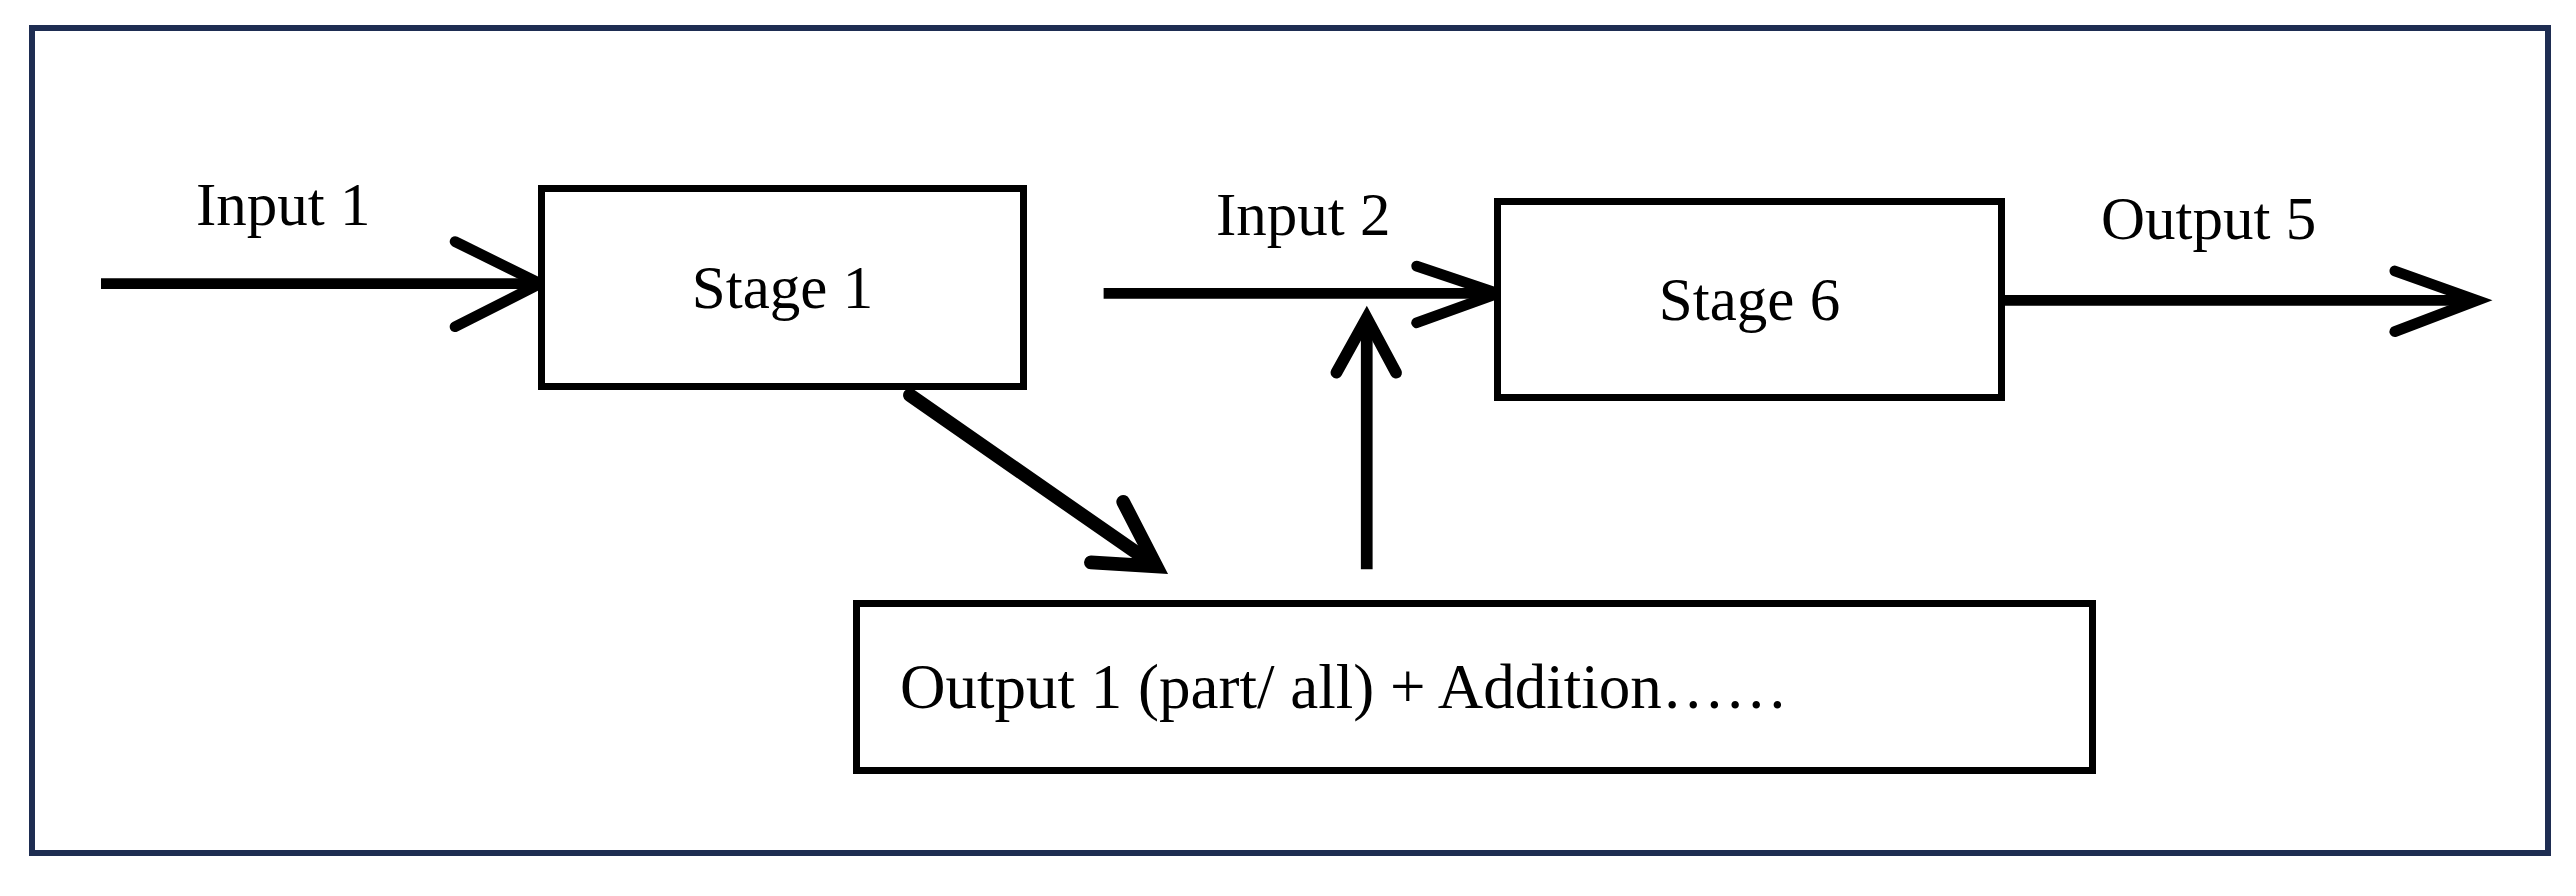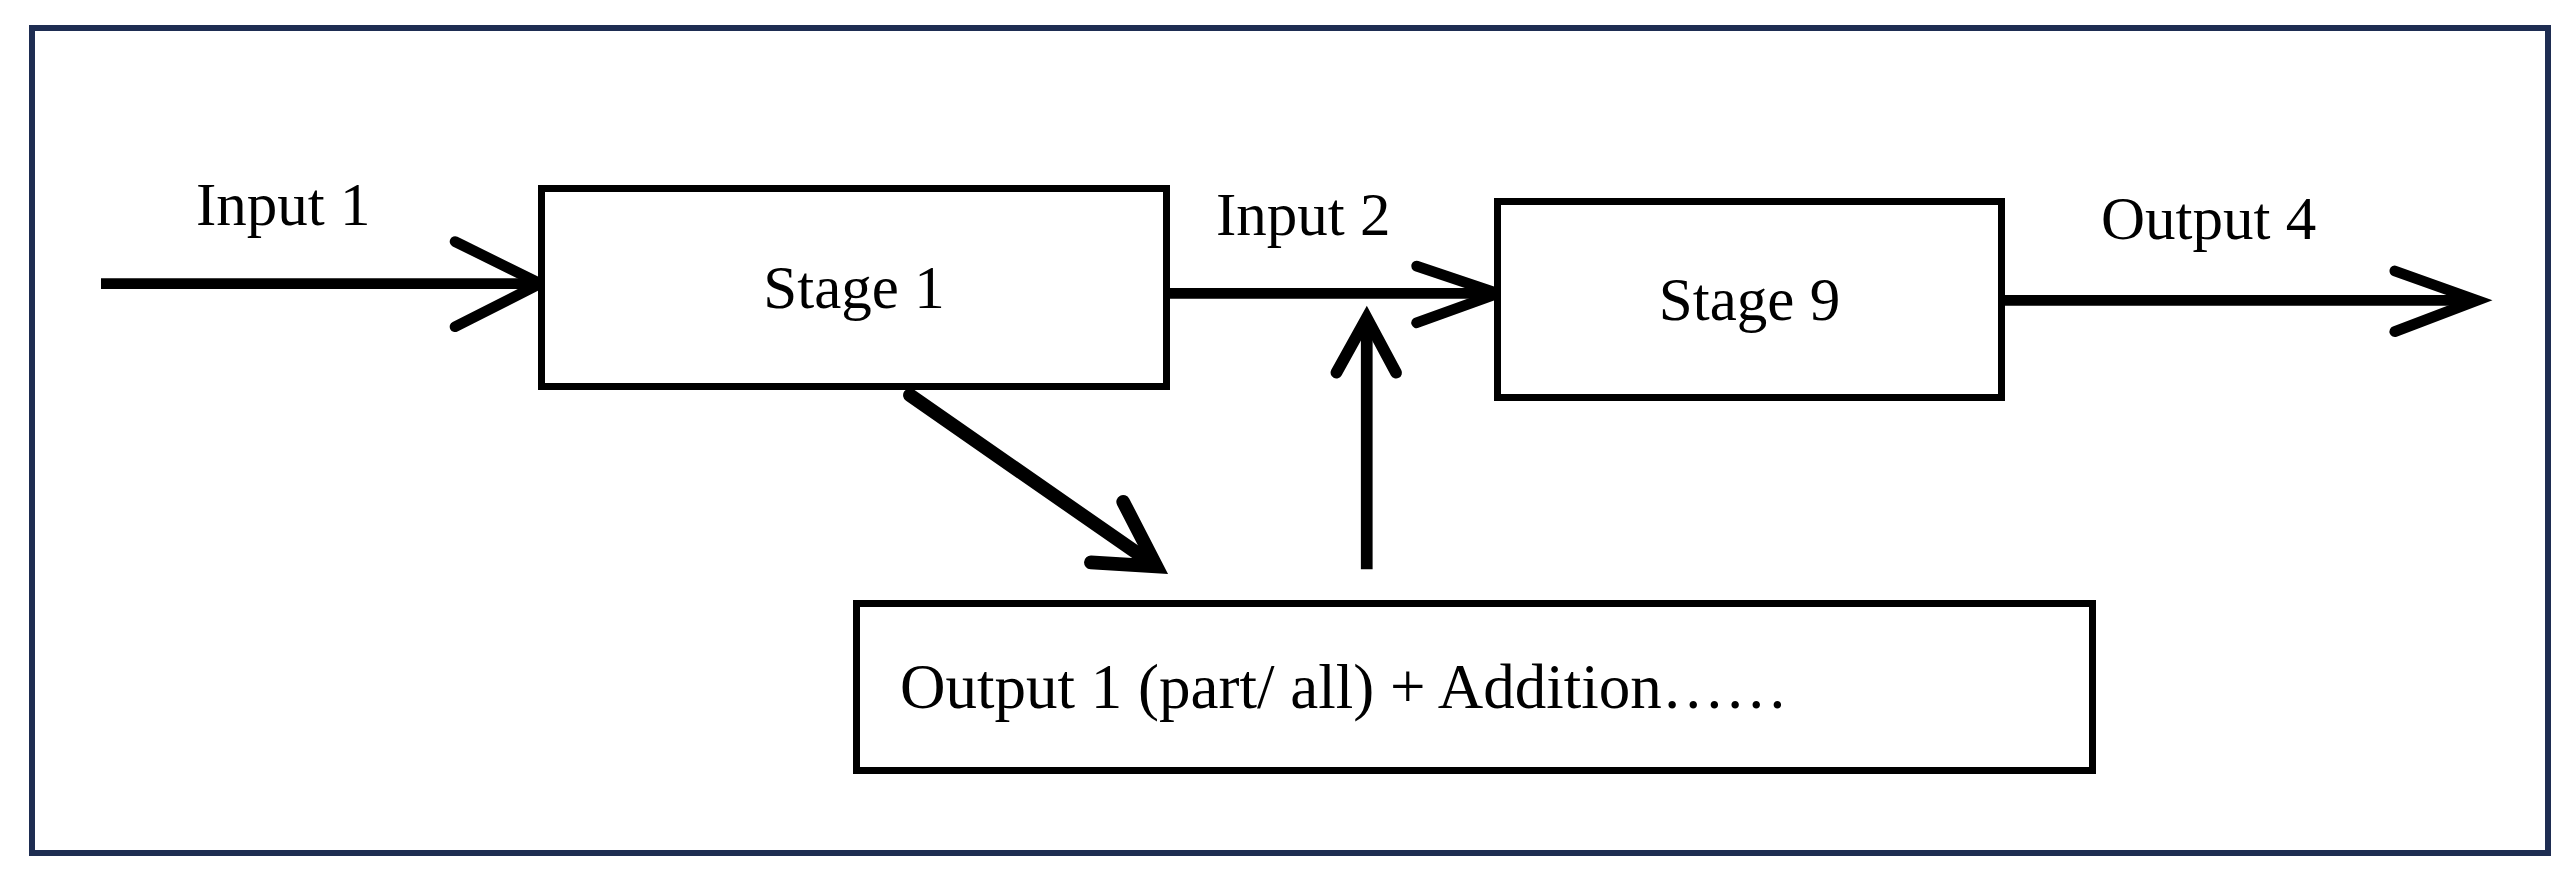--- a/index.html
+++ b/index.html
@@ -40,21 +40,21 @@
   }
   .proc-box .box-label {
     font-size: 61px;
     color: #000000;
     line-height: 1;
     white-space: nowrap;
   }
   #stage1-box {
     left: 538px;
     top: 185px;
-    width: 632px;
+    width: 489px;
     height: 205px;
   }
   #stage2-box {
     left: 1494px;
     top: 198px;
     width: 511px;
     height: 203px;
   }
   #output-box {
     left: 853px;
@@ -118,28 +118,28 @@
     </g>
 
     <g>
       <line x1="1397" y1="582" x2="1397" y2="328" stroke="#000000" stroke-width="12" stroke-linecap="butt"></line>
       <polyline points="1366,381 1397,325 1427,381" fill="none" stroke="#000000" stroke-width="12" stroke-linecap="round" stroke-linejoin="miter"></polyline>
     </g>
   </svg>
 
   <div class="edge-label" id="label-input1">Input 1</div>
   <div class="edge-label" id="label-input2">Input 2</div>
-  <div class="edge-label" id="label-output2">Output 4</div>
+  <div class="edge-label" id="label-output2">Output 5</div>
 
   <div class="proc-box" id="stage1-box">
     <span class="box-label">Stage 1</span>
   </div>
 
   <div class="proc-box" id="stage2-box">
-    <span class="box-label">Stage 9</span>
+    <span class="box-label">Stage 6</span>
   </div>
 
   <div class="proc-box" id="output-box">
     <span class="box-label">Output 1   (part/ all) + Addition……</span>
   </div>
 
 </div>
 
 
 </body></html>

